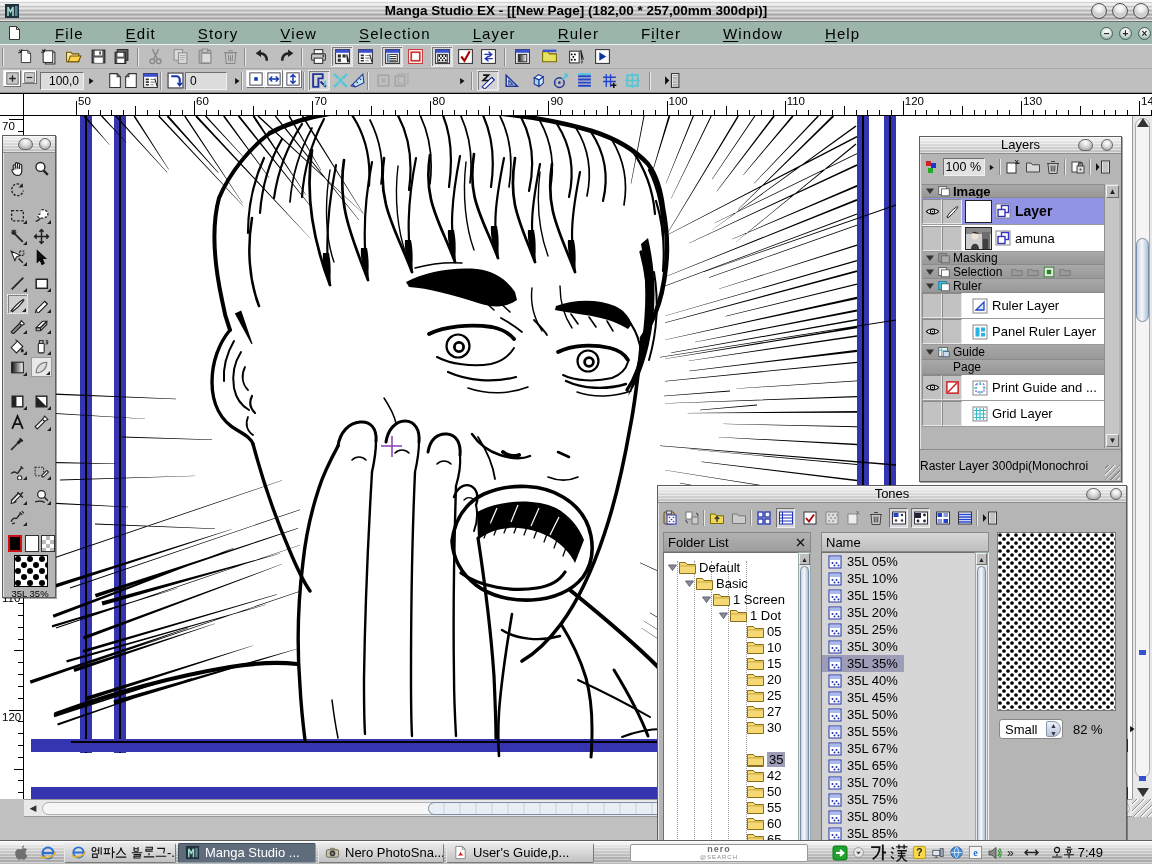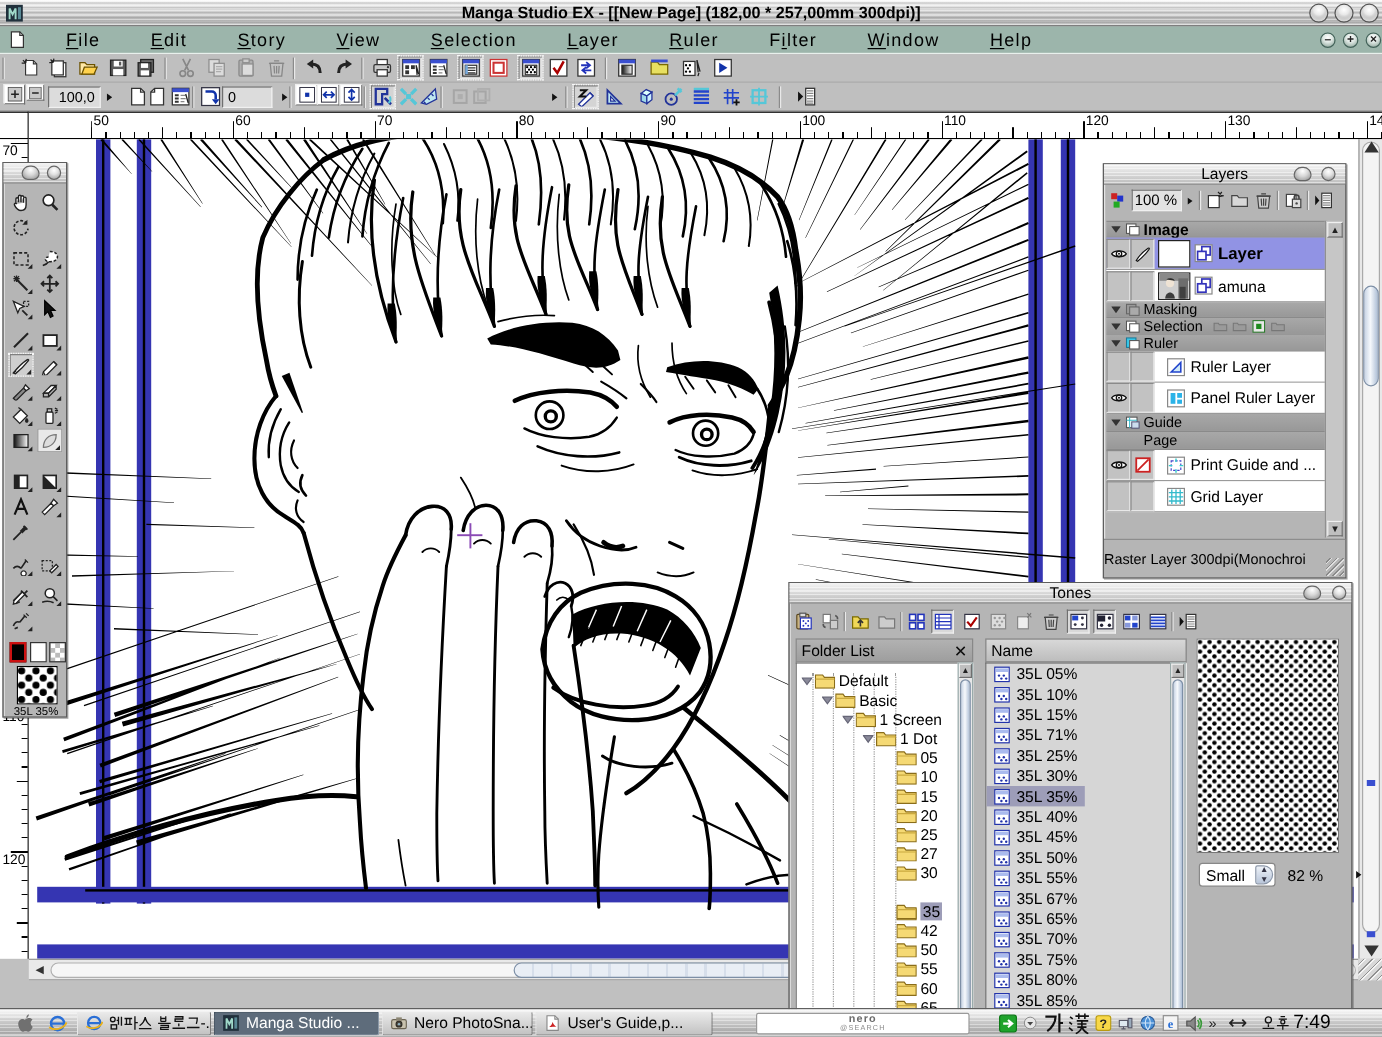--- a/index.html
+++ b/index.html
@@ -181,21 +181,21 @@
   .taskbtn svg{width:15px;height:15px;margin-right:5px;flex:0 0 auto;}
   .taskbtn.active{background:#5e6c7b;color:#fff;border-color:#42505e #8b99a8 #8b99a8 #42505e;}
   .ksvg{height:13px;display:inline-block;vertical-align:-2px;}
   .ksvg svg{height:13px;width:12px;margin:0;display:inline-block;}
   #searchbox{width:178px;height:18px;background:#fff;border:1px solid #9a9a9a;border-radius:2px;margin-left:36px;
     display:flex;flex-direction:column;align-items:center;justify-content:center;line-height:1;flex:0 0 auto;}
   #searchbox .l1{font-size:9px;font-weight:bold;color:#6b6b6b;letter-spacing:1px;}
   #searchbox .l2{font-size:6px;color:#8a8a8a;letter-spacing:1px;}
   #tray{display:flex;align-items:center;margin-left:10px;height:24px;}
   #tray .ticon{margin-right:4px;flex:0 0 auto;display:flex;align-items:center;}
-  #clock{font-size:16px;margin-left:8px;white-space:nowrap;display:flex;align-items:center;}
+  #clock{font-size:13px;margin-left:8px;white-space:nowrap;display:flex;align-items:center;}
 </style>
 </head>
 <body>
 
 <svg width="0" height="0" style="position:absolute">
 <defs>
 
 <symbol id="i-page" viewBox="0 0 16 16">
         <path d="M3.5,1.5 h7 l3,3 v10 h-10 z" fill="#fff" stroke="#333"></path>
         <path d="M10.5,1.5 v3 h3" fill="none" stroke="#333"></path>
@@ -2015,21 +2015,21 @@
                 </svg>
                 <span>35L 15%</span>
               </div>
             </div>
 
             <div class="nrow">
               <div class="nsel">
                 <svg>
                   <use href="#n-tonefile"></use>
                 </svg>
-                <span>35L 71%</span>
+                <span>35L 20%</span>
               </div>
             </div>
 
             <div class="nrow">
               <div class="nsel">
                 <svg>
                   <use href="#n-tonefile"></use>
                 </svg>
                 <span>35L 25%</span>
               </div>

